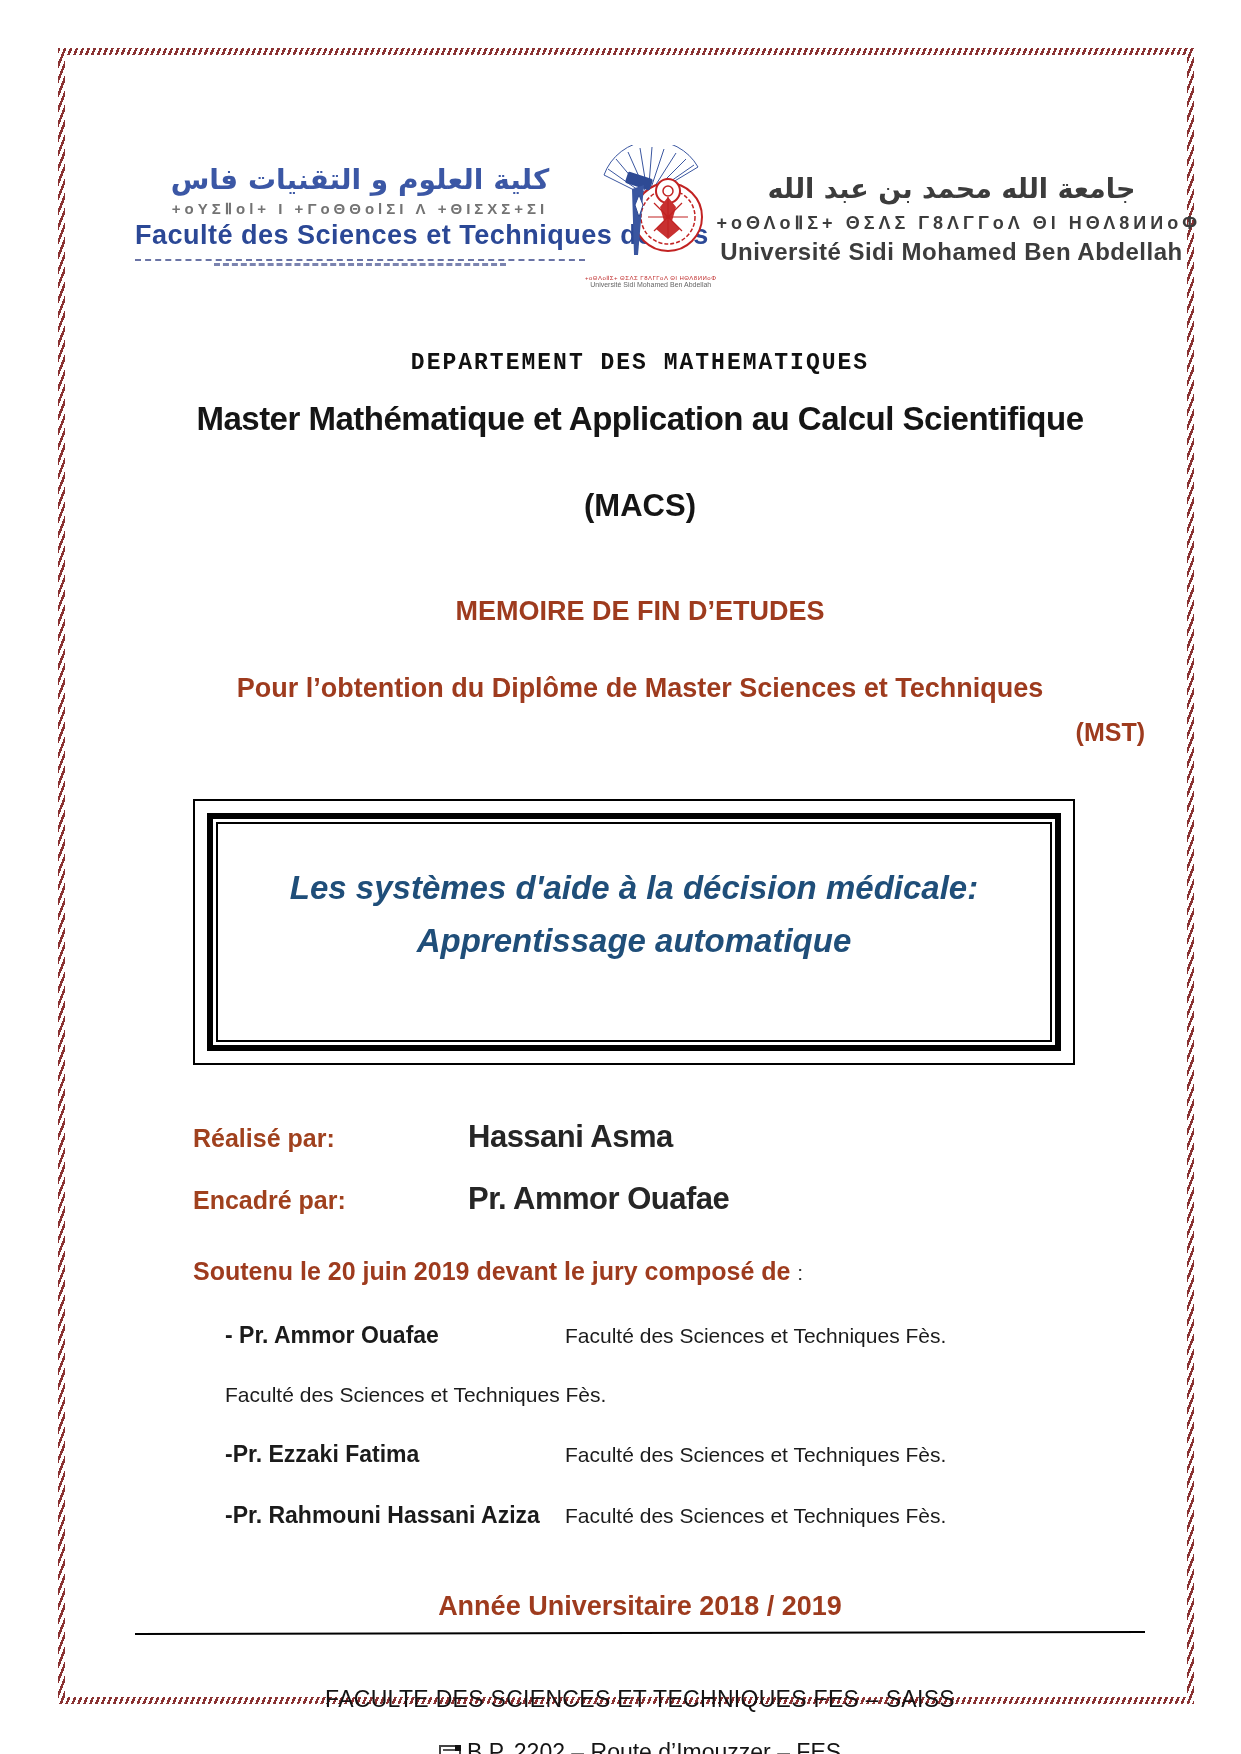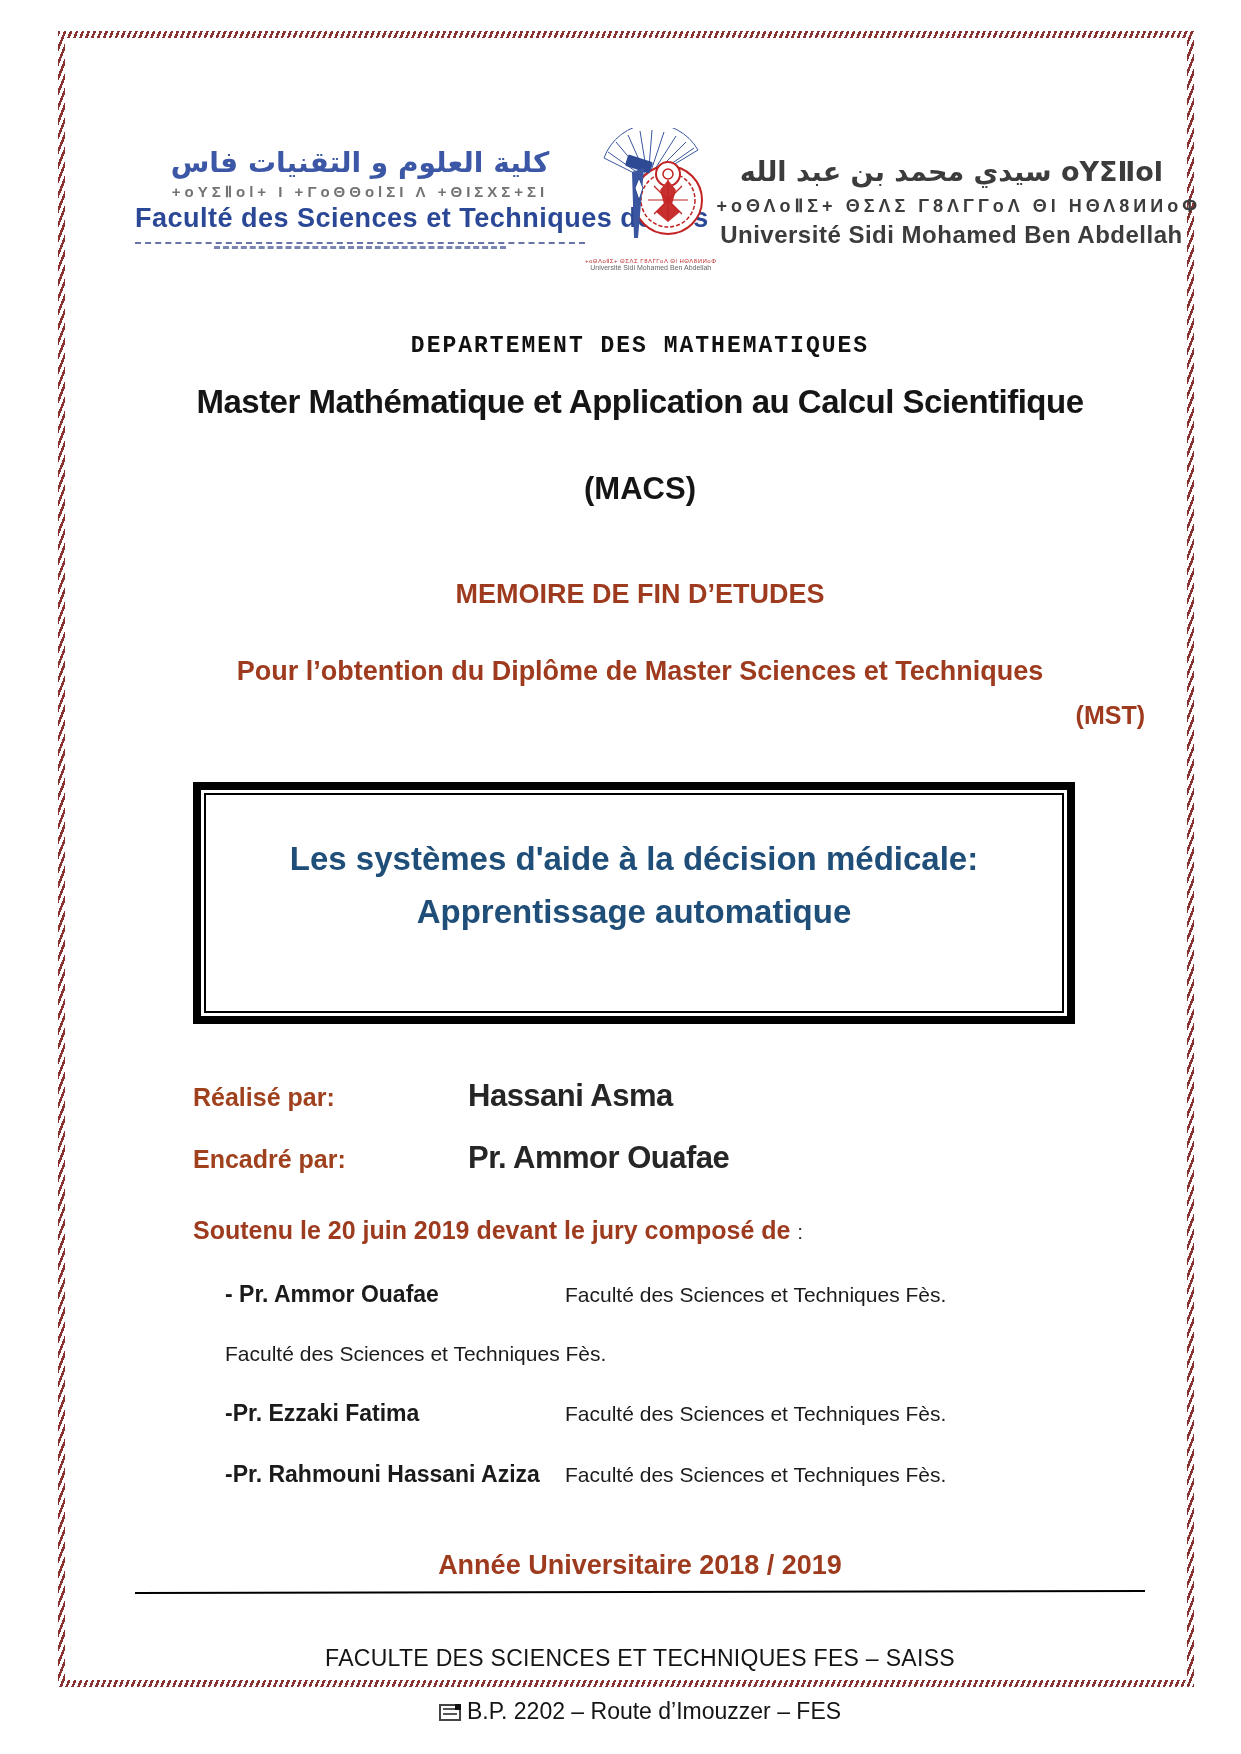--- a/index.html
+++ b/index.html
@@ -1,21 +1,21 @@
 <!DOCTYPE html>
 <html lang="fr"><head>
 <meta charset="utf-8">
 <style>
   * { margin:0; padding:0; box-sizing:border-box; }
   html,body { width:1241px; height:1754px; background:#ffffff; overflow:hidden;
               font-family:"Liberation Sans", sans-serif; }
   .page { position:relative; width:1241px; height:1754px; background:#fff; }
 
   
-  .frame { position:absolute; left:58px; top:31px; width:1136px; height:1656px;
+  .frame { position:absolute; left:58px; top:48px; width:1136px; height:1656px;
            border:7px solid transparent;
            border-image: repeating-linear-gradient(112deg, #8a3232 0 2.5px, #ffffff 2.5px 5.5px) 7; }
 
   .content { position:absolute; left:70px; top:55px; width:1010px; }
 
   
   .header { display:flex; align-items:flex-start; justify-content:space-between; margin-top:35px; }
   .logo-left { width:450px; text-align:center; padding-top:18px; }
   .logo-left .ar { font-family:"DejaVu Sans", sans-serif; direction:rtl;
                    color:#3b57a5; font-weight:bold; font-size:28px; }
@@ -37,21 +37,21 @@
   
   .dept { margin-top:62px; text-align:center; font-family:"Liberation Mono", monospace;
           font-weight:bold; font-size:23px; letter-spacing:2px; color:#111; }
   .master { margin-top:24px; text-align:center; font-weight:bold; font-size:33px; color:#151515; letter-spacing:-0.5px; }
   .macs { margin-top:50px; text-align:center; font-weight:bold; font-size:31px; color:#151515; }
   .memoire { margin-top:72px; text-align:center; font-weight:bold; font-size:27px; color:#9e3b1e; }
   .pour { margin-top:46px; text-align:center; font-weight:bold; font-size:27px; color:#9e3b1e; }
   .mst { margin-top:14px; text-align:right; font-weight:bold; font-size:25px; color:#9e3b1e; }
 
   
-  .title-box-outer { margin:52px 70px 0 58px; border:2px solid #000; padding:0; }
+  .title-box-outer { margin:52px 70px 0 58px; border:2px solid #000; padding:12px;font-style:italic; }
   .title-box-mid { border:6px solid #000; padding:3px; }
   .title-box-inner { border:2px solid #000; padding:38px 20px 72px; }
   .thesis-title { text-align:center; font-weight:bold; font-size:33px; color:#1f4e79; line-height:1.6; }
 
   
   .credit-row { display:flex; align-items:baseline; margin:54px 0 0 58px; }
   .credit-row.second { margin-top:26px; }
   .credit-label { width:275px; font-weight:bold; font-size:25px; color:#a0411e; }
   .credit-name { font-weight:bold; font-size:31px; color:#262626; letter-spacing:-0.5px; }
 
@@ -112,21 +112,21 @@
               <rect x="40" y="30" width="26" height="12" rx="2" transform="rotate(18 53 36)" fill="#2e4a94"></rect>
               <path d="M46 44 L58 40 L52 110 L48 110 Z" fill="#3a56a0"></path>
               <path d="M49 60 L53 50 L57 60 L53 72 Z" fill="#ffffff" stroke="#2e4a94" stroke-width="1"></path>
             </g>
           </svg>
           <div class="emblem-caption-red">+oΘΛoⅡΣ+ ΘΣΛΣ Γ8ΛΓΓoΛ Θl ΗΘΛ8ИИoΦ</div>
           <div class="emblem-caption-gray">Université Sidi Mohamed Ben Abdellah</div>
         </div>
 
         <div class="logo-right">
-          <div class="ar">oYΣⅡol سيدي محمد بن عبد الله</div>
+          <div class="ar">جامعة الله محمد بن عبد الله</div>
           <div class="tif">+oΘΛoⅡΣ+ ΘΣΛΣ Γ8ΛΓΓoΛ Θl ΗΘΛ8ИИoΦ</div>
           <div class="fr">Université Sidi Mohamed Ben Abdellah</div>
         </div>
       </div>
 
       <div class="dept">DEPARTEMENT DES MATHEMATIQUES</div>
       <div class="master">Master Mathématique et Application au Calcul Scientifique</div>
       <div class="macs">(MACS)</div>
 
       <div class="memoire">MEMOIRE DE FIN D’ETUDES</div>

